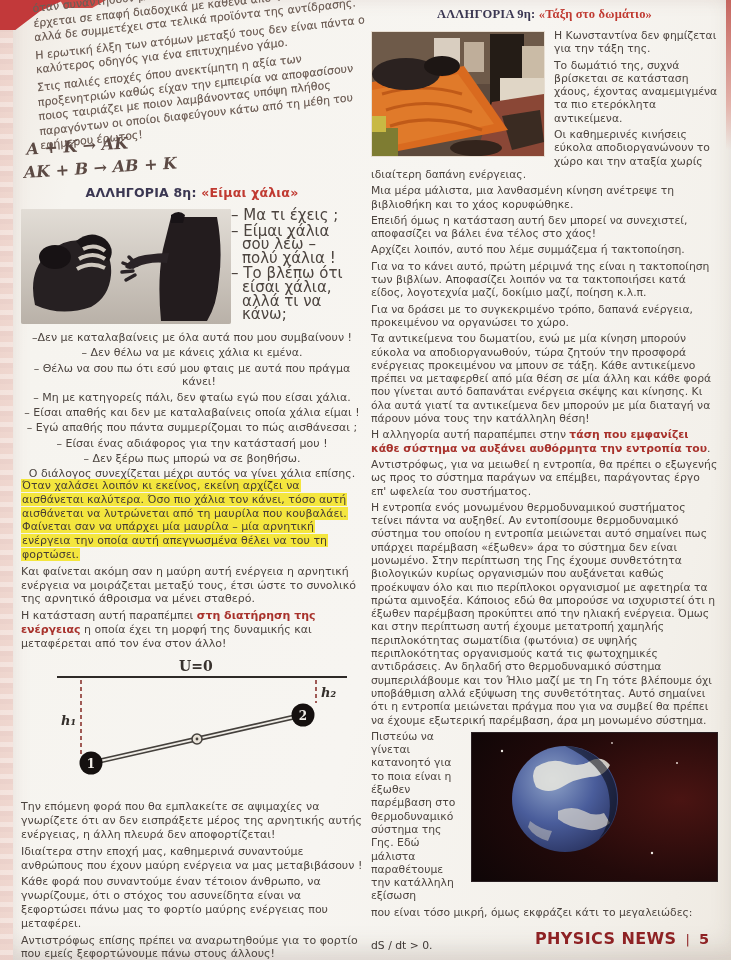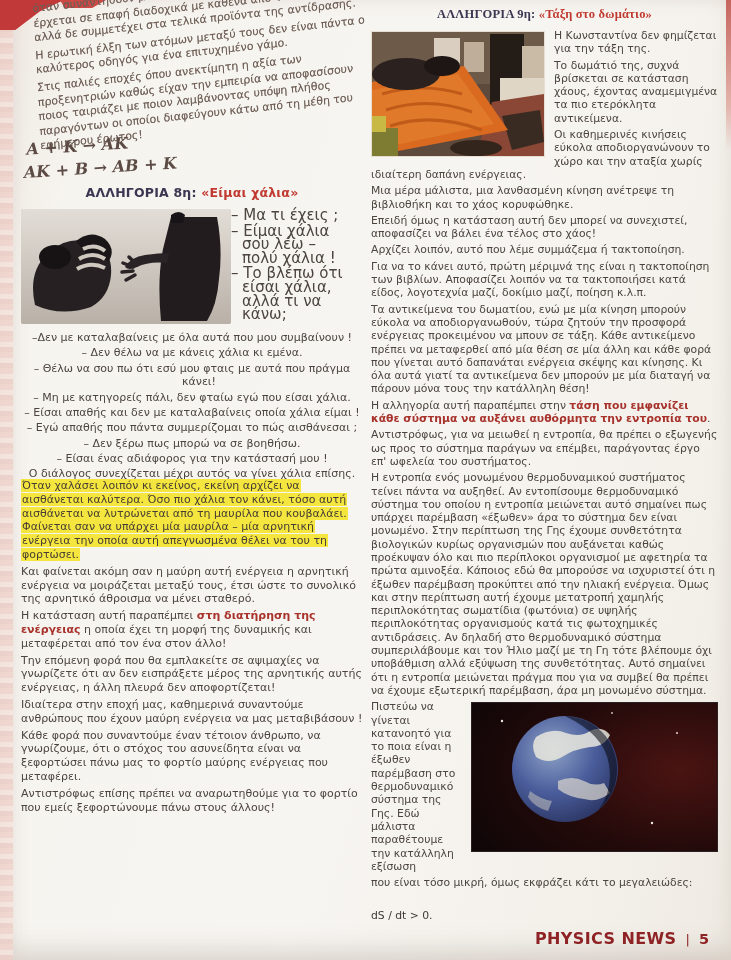--- a/index.html
+++ b/index.html
@@ -131,30 +131,48 @@
       </div>
     </div>
 
     <div class="dialogue body-txt">
       <p class="first">–Δεν με καταλαβαίνεις με όλα αυτά που μου συμβαίνουν !</p>
       <p>– Δεν θέλω να με κάνεις χάλια κι εμένα.</p>
       <p>– Θέλω να σου πω ότι εσύ μου φταις με αυτά που πράγμα κάνει!</p>
       <p>– Μη με κατηγορείς πάλι, δεν φταίω εγώ που είσαι χάλια.</p>
       <p>– Είσαι απαθής και δεν με καταλαβαίνεις οποία χάλια είμαι !</p>
       <p>– Εγώ απαθής που πάντα συμμερίζομαι το πώς αισθάνεσαι ;</p>
+      <p>– Είσαι ένας αδιάφορος για την κατάστασή μου !</p>
       <p>– Δεν ξέρω πως μπορώ να σε βοηθήσω.</p>
-      <p>– Είσαι ένας αδιάφορος για την κατάστασή μου !</p>
       <p class="close-line">Ο διάλογος συνεχίζεται μέχρι αυτός να γίνει χάλια επίσης.</p>
     </div>
 
     <div class="left-flow body-txt">
       <p><mark class="hl">Όταν χαλάσει λοιπόν κι εκείνος, εκείνη αρχίζει να αισθάνεται καλύτερα. Όσο πιο χάλια τον κάνει, τόσο αυτή αισθάνεται να λυτρώνεται από τη μαυρίλα που κουβαλάει. Φαίνεται σαν να υπάρχει μία μαυρίλα – μία αρνητική ενέργεια την οποία αυτή απεγνωσμένα θέλει να του τη φορτώσει.</mark></p>
       <p>Και φαίνεται ακόμη σαν η μαύρη αυτή ενέργεια η αρνητική ενέργεια να μοιράζεται μεταξύ τους, έτσι ώστε το συνολικό της αρνητικό άθροισμα να μένει σταθερό.</p>
       <p><span>Η κατάσταση αυτή παραπέμπει </span><span class="red-bold">στη διατήρηση της ενέργειας</span><span> η οποία έχει τη μορφή της δυναμικής και μεταφέρεται από τον ένα στον άλλο!</span></p>
 
+      <div class="diagram-wrap">
+        <svg width="336" height="132" viewBox="0 0 336 132">
+          <text x="158" y="14" font-size="14" font-weight="bold" fill="#38322e">U=0</text>
+          <line x1="36" y1="20" x2="326" y2="20" stroke="#2e2a27" stroke-width="2"></line>
+          <line x1="60" y1="23" x2="60" y2="100" stroke="#8a3530" stroke-width="1.6" stroke-dasharray="4 3"></line>
+          <line x1="295" y1="23" x2="295" y2="46" stroke="#8a3530" stroke-width="1.6" stroke-dasharray="4 3"></line>
+          <text x="40" y="68" font-size="13" font-weight="bold" font-style="italic" fill="#35302c" font-family="DejaVu Sans, sans-serif">h₁</text>
+          <text x="300" y="40" font-size="13" font-weight="bold" font-style="italic" fill="#35302c" font-family="DejaVu Sans, sans-serif">h₂</text>
+          <line x1="70" y1="106" x2="282" y2="58" stroke="#44403c" stroke-width="5"></line>
+          <line x1="70" y1="106" x2="282" y2="58" stroke="#efece6" stroke-width="1.8"></line>
+          <circle cx="176" cy="82" r="5" fill="#e8e2d8" stroke="#44403c" stroke-width="1.5"></circle>
+          <circle cx="176" cy="82" r="1.4" fill="#44403c"></circle>
+          <circle cx="70" cy="106" r="11.5" fill="#15100f"></circle>
+          <circle cx="282" cy="58" r="11.5" fill="#15100f"></circle>
+          <text x="70" y="110.5" font-size="12" font-weight="bold" fill="#f2eee8" text-anchor="middle">1</text>
+          <text x="282" y="62.5" font-size="12" font-weight="bold" fill="#f2eee8" text-anchor="middle">2</text>
+        </svg>
+      </div>
 
       <p>Την επόμενη φορά που θα εμπλακείτε σε αψιμαχίες να γνωρίζετε ότι αν δεν εισπράξετε μέρος της αρνητικής αυτής ενέργειας, η άλλη πλευρά δεν αποφορτίζεται!</p>
       <p>Ιδιαίτερα στην εποχή μας, καθημερινά συναντούμε ανθρώπους που έχουν μαύρη ενέργεια να μας μεταβιβάσουν !</p>
       <p>Κάθε φορά που συναντούμε έναν τέτοιον άνθρωπο, να γνωρίζουμε, ότι ο στόχος του ασυνείδητα είναι να ξεφορτώσει πάνω μας το φορτίο μαύρης ενέργειας που μεταφέρει.</p>
       <p>Αντιστρόφως επίσης πρέπει να αναρωτηθούμε για το φορτίο που εμείς ξεφορτώνουμε πάνω στους άλλους!</p>
     </div>
   </div>
 
   <div class="col col-right">
 
@@ -184,20 +202,21 @@
         <ellipse cx="104" cy="116" rx="26" ry="8" fill="#33241c"></ellipse>
       </svg>
 
       <p>Η Κωνσταντίνα δεν φημίζεται για την τάξη της.</p>
       <p>Το δωμάτιό της, συχνά βρίσκεται σε κατάσταση χάους, έχοντας αναμεμιγμένα τα πιο ετερόκλητα αντικείμενα.</p>
       <p>Οι καθημερινές κινήσεις εύκολα αποδιοργανώνουν το χώρο και την αταξία χωρίς ιδιαίτερη δαπάνη ενέργειας.</p>
       <p>Μια μέρα μάλιστα, μια λανθασμένη κίνηση ανέτρεψε τη βιβλιοθήκη και το χάος κορυφώθηκε.</p>
       <p>Επειδή όμως η κατάσταση αυτή δεν μπορεί να συνεχιστεί, αποφασίζει να βάλει ένα τέλος στο χάος!</p>
       <p>Αρχίζει λοιπόν, αυτό που λέμε συμμάζεμα ή τακτοποίηση.</p>
       <p>Για να το κάνει αυτό, πρώτη μέριμνά της είναι η τακτοποίηση των βιβλίων. Αποφασίζει λοιπόν να τα τακτοποιήσει κατά είδος, λογοτεχνία μαζί, δοκίμιο μαζί, ποίηση κ.λ.π.</p>
+      <p>Για να δράσει με το συγκεκριμένο τρόπο, δαπανά ενέργεια, προκειμένου να οργανώσει το χώρο.</p>
       <p>Τα αντικείμενα του δωματίου, ενώ με μία κίνηση μπορούν εύκολα να αποδιοργανωθούν, τώρα ζητούν την προσφορά ενέργειας προκειμένου να μπουν σε τάξη. Κάθε αντικείμενο πρέπει να μεταφερθεί από μία θέση σε μία άλλη και κάθε φορά που γίνεται αυτό δαπανάται ενέργεια σκέψης και κίνησης. Κι όλα αυτά γιατί τα αντικείμενα δεν μπορούν με μία διαταγή να πάρουν μόνα τους την κατάλληλη θέση!</p>
       <p><span>Η αλληγορία αυτή παραπέμπει στην </span><span class="red-bold">τάση που εμφανίζει κάθε σύστημα να αυξάνει αυθόρμητα την εντροπία του</span><span>.</span></p>
       <p>Αντιστρόφως, για να μειωθεί η εντροπία, θα πρέπει ο εξωγενής ως προς το σύστημα παράγων να επέμβει, παράγοντας έργο επ' ωφελεία του συστήματος.</p>
       <p>Η εντροπία ενός μονωμένου θερμοδυναμικού συστήματος τείνει πάντα να αυξηθεί. Αν εντοπίσουμε θερμοδυναμικό σύστημα του οποίου η εντροπία μειώνεται αυτό σημαίνει πως υπάρχει παρέμβαση «έξωθεν» άρα το σύστημα δεν είναι μονωμένο. Στην περίπτωση της Γης έχουμε συνθετότητα βιολογικών κυρίως οργανισμών που αυξάνεται καθώς προέκυψαν όλο και πιο περίπλοκοι οργανισμοί με αφετηρία τα πρώτα αμινοξέα. Κάποιος εδώ θα μπορούσε να ισχυριστεί ότι η έξωθεν παρέμβαση προκύπτει από την ηλιακή ενέργεια. Όμως και στην περίπτωση αυτή έχουμε μετατροπή χαμηλής περιπλοκότητας σωματίδια (φωτόνια) σε υψηλής περιπλοκότητας οργανισμούς κατά τις φωτοχημικές αντιδράσεις. Αν δηλαδή στο θερμοδυναμικό σύστημα συμπεριλάβουμε και τον Ήλιο μαζί με τη Γη τότε βλέπουμε όχι υποβάθμιση αλλά εξύψωση της συνθετότητας. Αυτό σημαίνει ότι η εντροπία μειώνεται πράγμα που για να συμβεί θα πρέπει να έχουμε εξωτερική παρέμβαση, άρα μη μονωμένο σύστημα.</p>
 
       <div>
         <svg class="earth-photo" viewBox="0 0 245 148" preserveAspectRatio="none">
           <defs>
             <radialGradient id="spaceg" cx="0.85" cy="0.45" r="1.1">
               <stop offset="0" stop-color="#4a1412"></stop>

